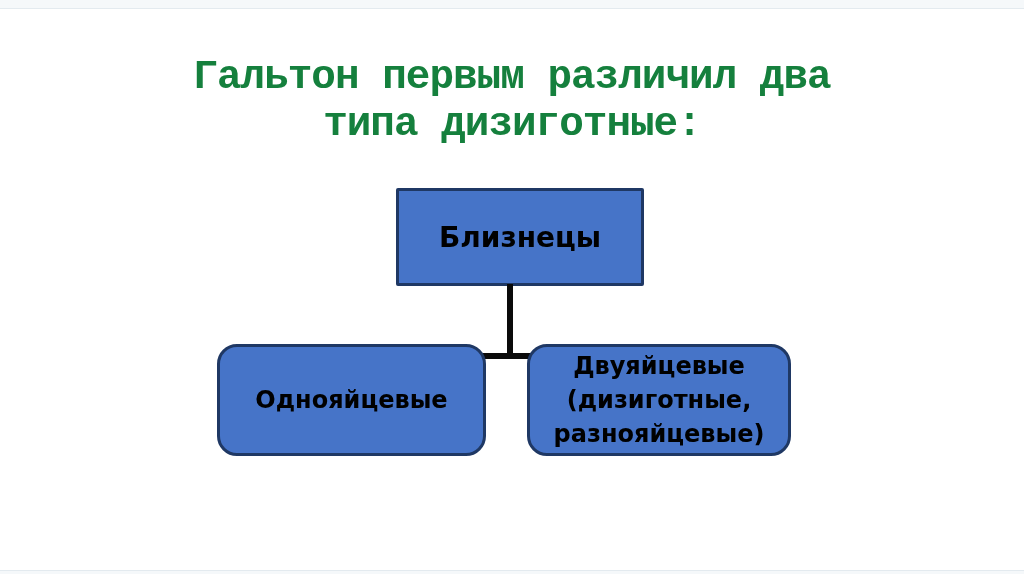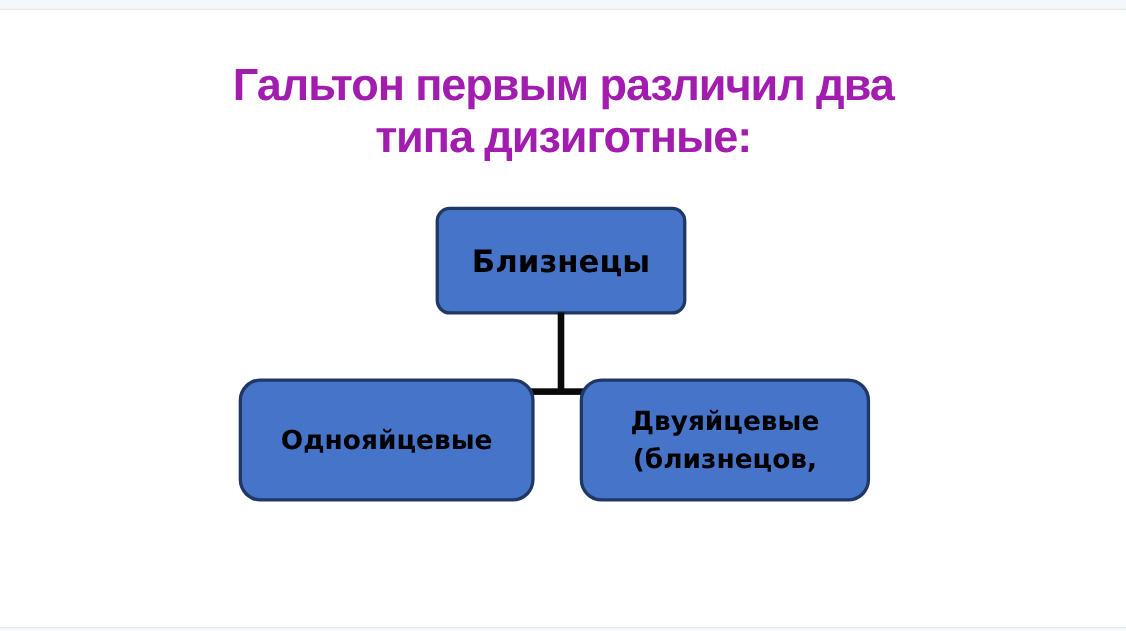--- a/index.html
+++ b/index.html
@@ -18,46 +18,46 @@
   }
   .frame-bottom {
     position: absolute; bottom: 0; left: 0; right: 0;
     height: 3px; background: #f5f8fa;
     border-top: 1px solid #e3eaef;
   }
   .title {
     position: absolute;
     top: 54px; left: 0; width: 100%;
     text-align: center;
-    font-family: Liberation Sans, sans-serif;
+    font-family: Liberation Mono, monospace;
     font-weight: bold;
     font-size: 41px;
     line-height: 47px;
     letter-spacing: -1px;
-    color: #a21caf;
+    color: #15803d;
   }
   .title .line { display: block; }
   .node {
     position: absolute;
     background: #4674C8;
     border: 3px solid #1F3864;
     box-sizing: border-box;
     display: flex;
     flex-direction: column;
     align-items: center;
     justify-content: center;
     text-align: center;
     font-weight: bold;
     color: #000000;
   }
   .node .line { display: block; }
   .root-node {
     left: 396px; top: 188px;
-    width: 228px; height: 98px;
-    border-radius: 13px;
+    width: 248px; height: 98px;
+    border-radius: 2px;
     font-size: 28px;
   }
   .child-node {
     top: 344px; height: 112px;
     border-radius: 20px;
     font-size: 24px;
     line-height: 34px;
   }
   .child-node.left  { left: 217px; width: 269px; }
   .child-node.right { left: 527px; width: 264px; }
@@ -88,16 +88,17 @@
   <div class="conn conn-bar"></div>
   <div class="conn conn-drop-left"></div>
   <div class="conn conn-drop-right"></div>
 
   <div class="node child-node left">
     <span class="line">Однояйцевые</span>
   </div>
 
   <div class="node child-node right">
     <span class="line">Двуяйцевые</span>
-    <span class="line">(близнецов,</span>
+    <span class="line">(дизиготные,</span>
+    <span class="line">разнояйцевые)</span>
   </div>
 
 </div>
 
 </body></html>

